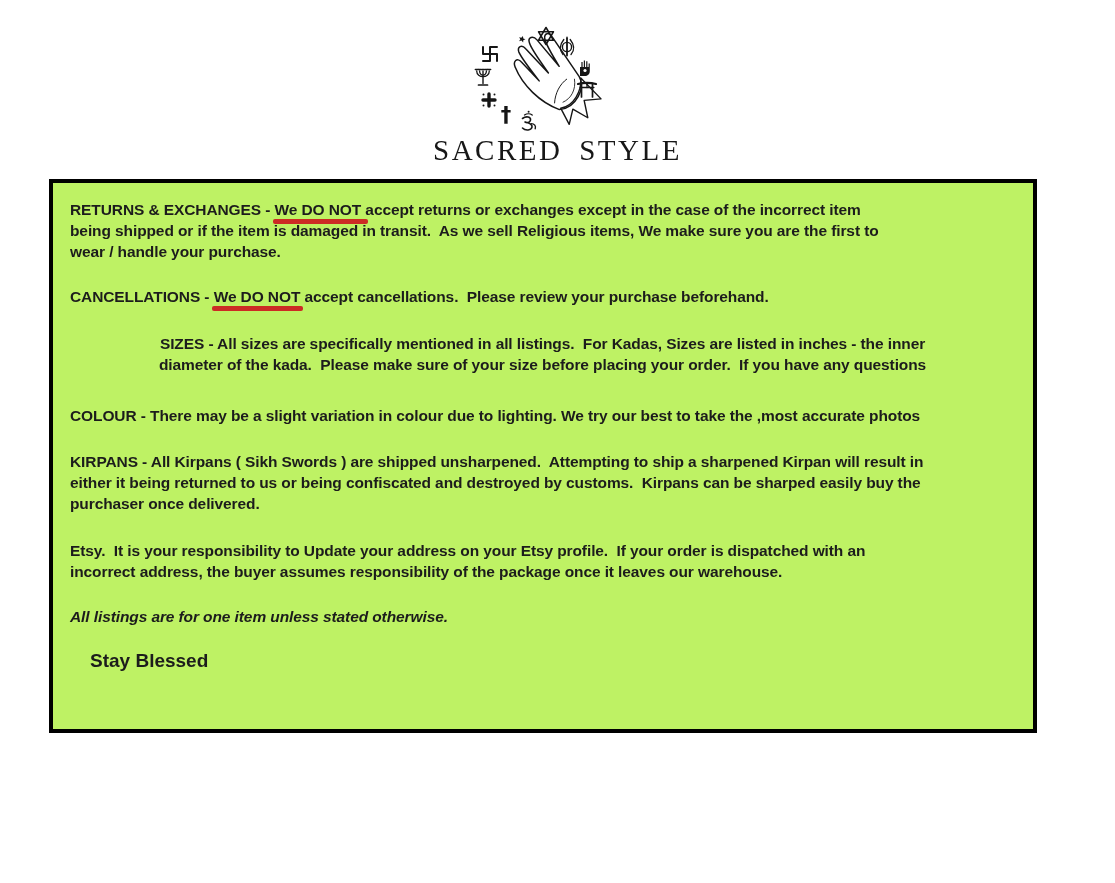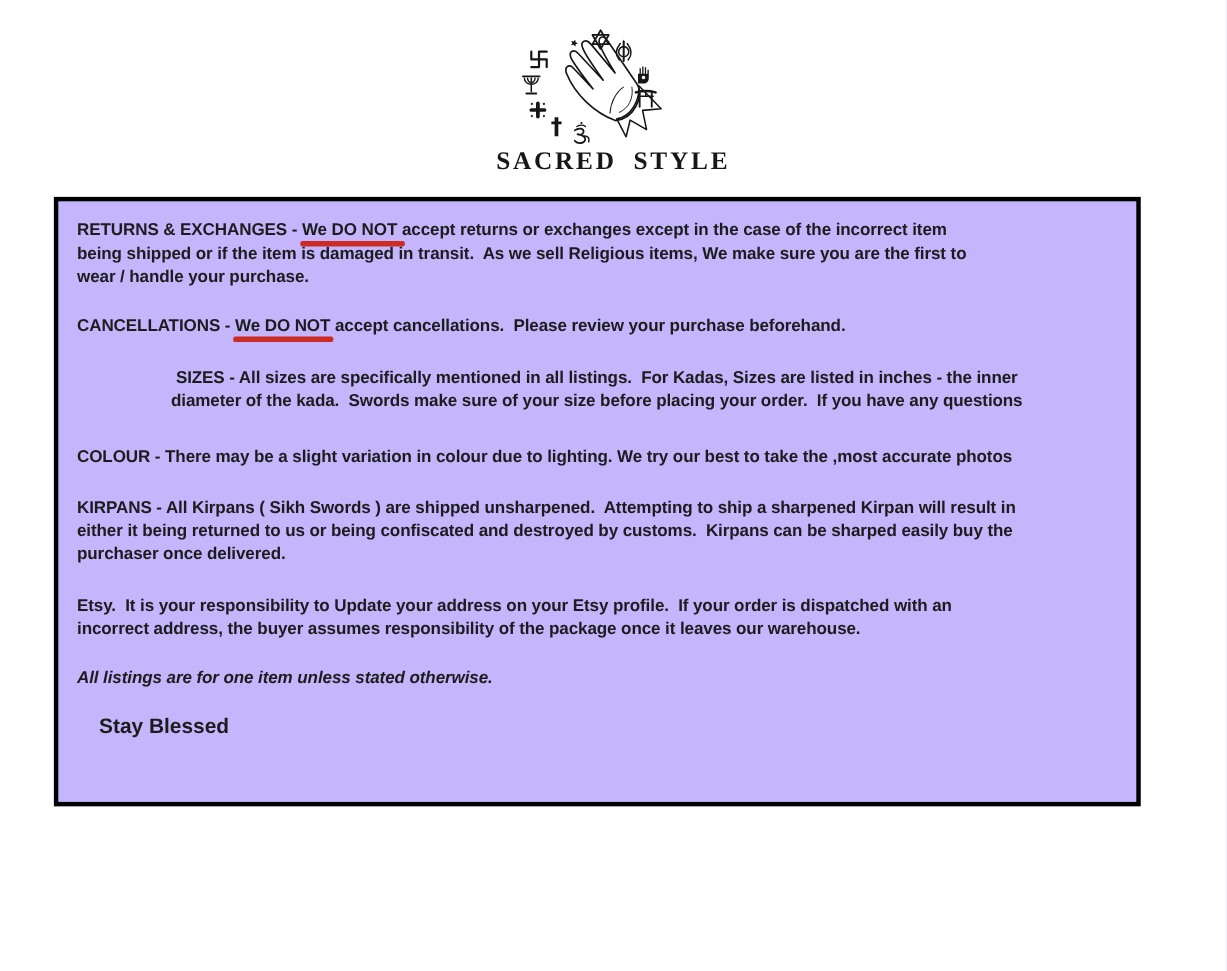--- a/index.html
+++ b/index.html
@@ -3,26 +3,26 @@
 <meta charset="utf-8">
 <title>Sacred Style</title>
 <style>
   html,body{margin:0;padding:0;background:#ffffff;}
   #page{position:relative;width:1115px;height:883px;background:#ffffff;overflow:hidden;
         font-family:"Liberation Sans","DejaVu Sans",sans-serif;color:#1c1c1c;}
 
   
   #logo{position:absolute;left:455px;top:22px;width:160px;height:116px;}
   #brand{position:absolute;left:0;top:134px;width:1115px;text-align:center;
-         font-family:"Liberation Serif","DejaVu Serif",serif;font-size:23px;font-weight:700;
+         font-family:"Liberation Serif","DejaVu Serif",serif;font-size:29px;font-weight:400;
          letter-spacing:2.5px;word-spacing:7px;color:#171717;}
 
   
   #policy-box{position:absolute;left:49px;top:179px;width:988px;height:554px;
-              box-sizing:border-box;border:4px solid #000;background:#c4b5fd;
+              box-sizing:border-box;border:4px solid #000;background:#bef264;
               padding:16px 18px 0 17px;}
   .ln{white-space:pre;font-size:15.5px;line-height:21px;font-weight:bold;
       letter-spacing:-0.1px;color:#1c1c1c;}
   .para{margin:0 0 25px 0;}
   .para.m24{margin-bottom:24px;}
   .para.m26{margin-bottom:26px;}
   .para.m30{margin-bottom:30px;text-align:center;}
   .para.m22{margin-bottom:22px;font-style:italic;}
   .red-u{position:relative;display:inline-block;}
   .red-u::after{content:"";position:absolute;left:-2px;right:-3px;bottom:-4px;height:5px;
@@ -124,21 +124,21 @@
       <div class="ln">being shipped or if the item is damaged in transit.  As we sell Religious items, We make sure you are the first to</div>
       <div class="ln">wear / handle your purchase.</div>
     </div>
 
     <div class="para m26">
       <div class="ln"><span>CANCELLATIONS - </span><span class="red-u">We DO NOT</span><span> accept cancellations.  Please review your purchase beforehand.</span></div>
     </div>
 
     <div class="para m30">
       <div class="ln">SIZES - All sizes are specifically mentioned in all listings.  For Kadas, Sizes are listed in inches - the inner</div>
-      <div class="ln">diameter of the kada.  Swords make sure of your size before placing your order.  If you have any questions</div>
+      <div class="ln">diameter of the kada.  Please make sure of your size before placing your order.  If you have any questions</div>
     </div>
 
     <div class="para">
       <div class="ln">COLOUR - There may be a slight variation in colour due to lighting. We try our best to take the ,most accurate photos</div>
     </div>
 
     <div class="para m26">
       <div class="ln">KIRPANS - All Kirpans ( Sikh Swords ) are shipped unsharpened.  Attempting to ship a sharpened Kirpan will result in</div>
       <div class="ln">either it being returned to us or being confiscated and destroyed by customs.  Kirpans can be sharped easily buy the</div>
       <div class="ln">purchaser once delivered.</div>

